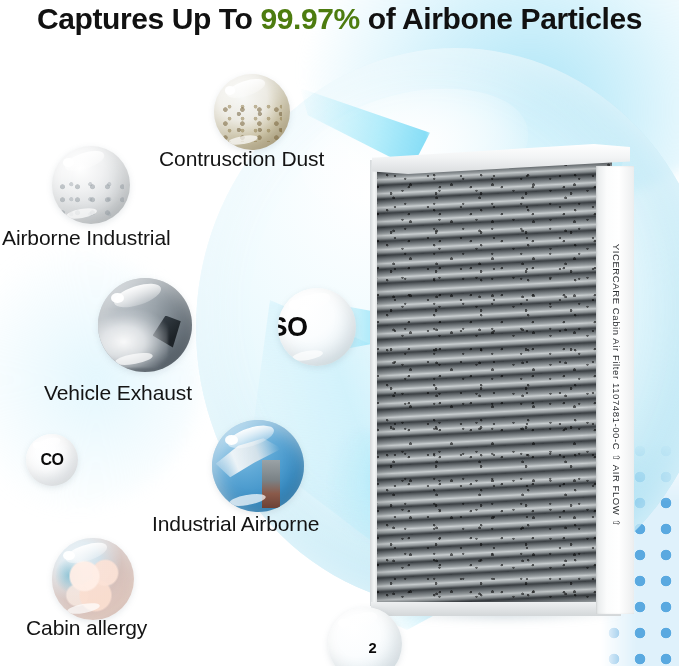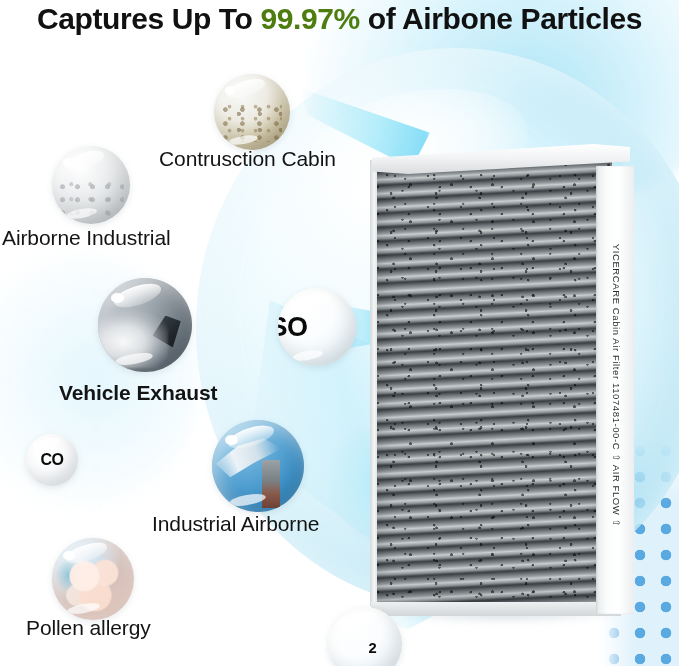--- a/index.html
+++ b/index.html
@@ -354,21 +354,21 @@
   .label {
     position:absolute;
     font-size:21px;
     color:#141414;
     white-space:nowrap;
     z-index:55;
     letter-spacing:-.1px;
   }
   #lbl-dust       { left:159px; top:147px; }
   #lbl-airborne   { left:2px;   top:226px; }
-  #lbl-exhaust    { left:59px;  top:381px;font-weight:bold; }
+  #lbl-exhaust    { left:44px;  top:381px; }
   #lbl-industrial { left:152px; top:512px; }
   #lbl-pollen     { left:26px;  top:616px; }
 </style>
 </head>
 <body>
 
 <div id="stage">
 
   <div class="wash" id="wash-top"></div>
   <div class="wash" id="wash-left"></div>
@@ -463,19 +463,19 @@
     <div class="formula">
       <span>CH</span>
         <sub>2</sub>
         <span>O</span>
     </div>
     <div class="hl-top"></div>
     <div class="hl-dot"></div>
     <div class="hl-bottom"></div>
   </div>
 
-  <div class="label" id="lbl-dust">Contrusction Cabin</div>
+  <div class="label" id="lbl-dust">Contrusction Dust</div>
   <div class="label" id="lbl-airborne">Airborne Industrial</div>
   <div class="label" id="lbl-exhaust">Vehicle Exhaust</div>
   <div class="label" id="lbl-industrial">Industrial Airborne</div>
-  <div class="label" id="lbl-pollen">Pollen allergy</div>
+  <div class="label" id="lbl-pollen">Cabin allergy</div>
 
 </div>
 
 </body></html>

